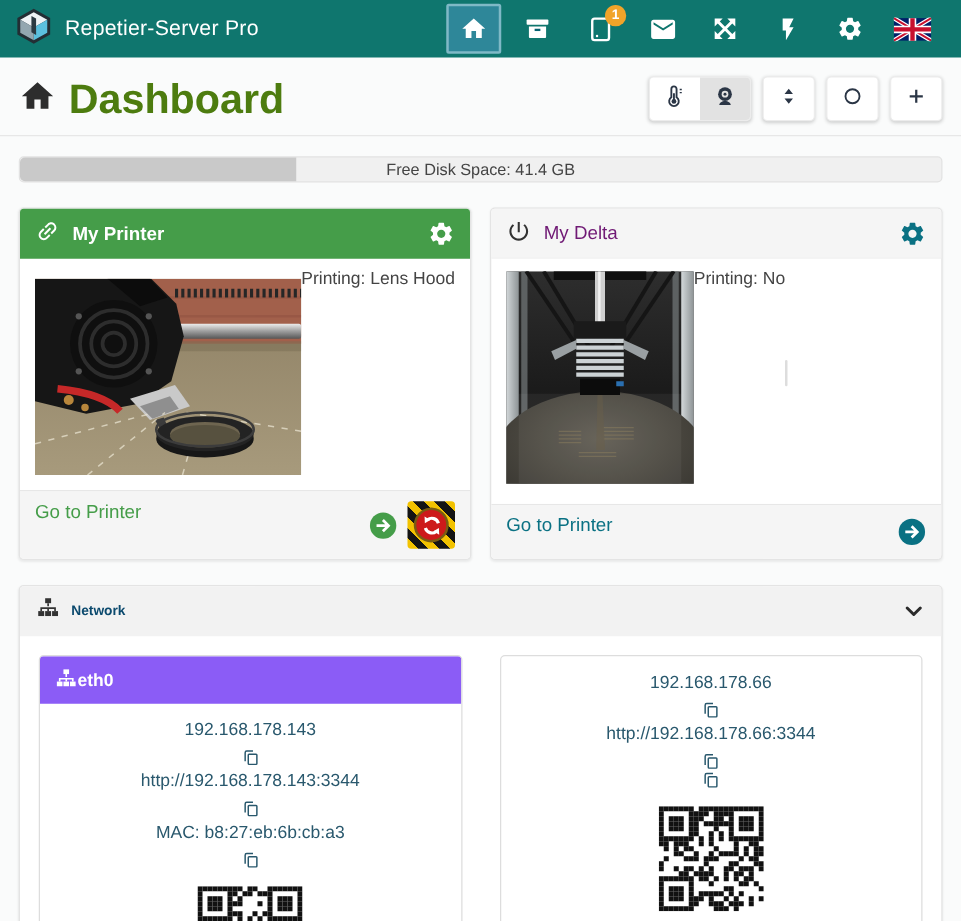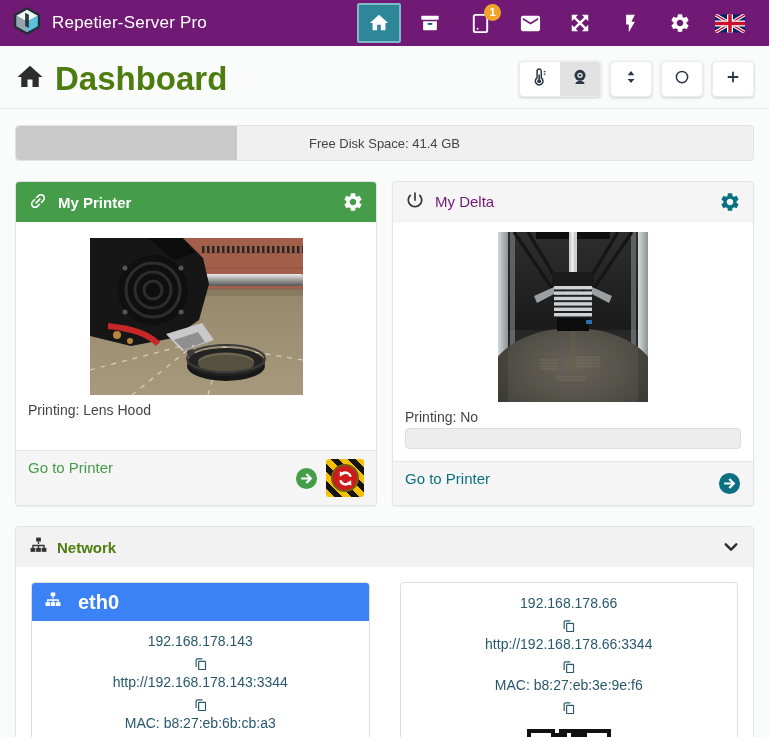--- a/index.html
+++ b/index.html
@@ -1,20 +1,20 @@
 <!DOCTYPE html>
 <html><head>
 <meta charset="utf-8">
 <style>
   * { margin:0; padding:0; box-sizing:border-box; }
   html,body { width:769px; height:737px; overflow:hidden; background:#fafbfb;
     font-family:"Liberation Sans", sans-serif; color:#333; }
 
   
-  .navbar { height:46px; background:#701a75; display:flex; align-items:center;
+  .navbar { height:46px; background:#0f766e; display:flex; align-items:center;
     padding:0 14px 0 12px; }
   .brand { display:flex; align-items:center; gap:10px; cursor:pointer; }
   .brand-title { color:#fff; font-size:17px; font-weight:500; letter-spacing:.2px; }
   .nav-icons { margin-left:auto; display:flex; align-items:center; height:100%; }
   .nav-item { width:50px; height:46px; display:flex; align-items:center; justify-content:center;
     position:relative; cursor:pointer; }
   .nav-item svg { display:block; }
   .nav-item.active { width:44px; height:40px; background:#2e8799; border:2px solid #7fb9c6;
     border-radius:2px; margin:0 4px; }
   .nav-badge { position:absolute; top:4px; right:4px; min-width:17px; height:17px;
@@ -28,37 +28,37 @@
   .toolbar { margin-left:auto; display:flex; gap:9px; align-items:center; }
   .tbtn, .tbtn-group { background:#fff; border:1px solid #ececec; border-radius:4px;
     box-shadow:0 1px 3px rgba(0,0,0,.18); height:36px; display:flex; align-items:center; }
   .tbtn { width:42px; justify-content:center; cursor:pointer; }
   .tbtn-group { overflow:hidden; }
   .tbtn-cell { width:40px; height:36px; display:flex; align-items:center; justify-content:center; cursor:pointer; }
   .tbtn-cell.active { background:#e2e2e2; }
   .divider { border-bottom:1px solid #e7e7e7; margin:0 0 0 0; }
 
   
-  .disk-wrap { margin:16px 15px 0 15px; position:relative; height:36px;
+  .disk-wrap { margin:16px 15px 0 15px; position:relative; height:21px;
     background:#f0f0f0; border:1px solid #e2e2e2; border-radius:4px; }
   .disk-fill { position:absolute; left:0; top:0; bottom:0; background:#c9c9c9;
     border-radius:4px 0 0 4px; }
   .disk-label { position:absolute; inset:0; display:flex; align-items:center;
     justify-content:center; font-size:13px; color:#444; }
 
   
   .cards-row { display:grid; grid-template-columns:1fr 1fr; gap:15px; padding:0 15px; margin-top:20px; }
   .card { background:#fff; border:1px solid #e4e4e4; border-radius:4px;
     box-shadow:0 1px 2px rgba(0,0,0,.07); display:flex; flex-direction:column; }
   .card-head { height:40px; display:flex; align-items:center; gap:10px; padding:0 12px;
     border-radius:3px 3px 0 0; font-size:15px; font-weight:bold; }
   .card-head.green { background:#459d49; color:#fff; }
   .card-head.plain { background:#f5f5f5; color:#701a75; border-bottom:1px solid #eee; }
   .head-gear { margin-left:auto; cursor:pointer; display:flex; }
-  .card-body { padding:0 12px 12px 12px; display:flex; flex-direction:column; }
+  .card-body { padding:0 12px 12px 12px; display:flex; flex-direction:row; }
   .webcam-wrap { display:flex; justify-content:center; cursor:pointer; }
   .webcam-wrap.p1 { padding-top:16px; }
   .webcam-wrap.p2 { padding-top:10px; }
   .status-line { font-size:14px; color:#444; margin-top:7px; }
   .prog-row { display:flex; align-items:center; gap:9px; margin-top:3px; }
   .progress { flex:1; position:relative; height:21px; background:#ededed;
     border:1px solid #ddd; border-radius:4px; }
   .prog-fill { position:absolute; left:0; top:0; bottom:0; background:#c6c6c6;
     border-radius:4px 0 0 4px; }
   .prog-label { position:absolute; inset:0; display:flex; align-items:center;
@@ -77,26 +77,26 @@
     background:repeating-linear-gradient(45deg,#f2c200 0 6px,#141414 6px 12px);
     display:flex; align-items:center; justify-content:center; }
   .estop-inner { width:28px; height:28px; border-radius:50%; background:#cd1a1a;
     border:2px solid #7a5c12; display:flex; align-items:center; justify-content:center; }
 
   
   .net-section { margin:20px 15px 0 15px; background:#fff; border:1px solid #e4e4e4;
     border-radius:4px; box-shadow:0 1px 2px rgba(0,0,0,.07); }
   .net-head { height:40px; background:#f2f2f2; border-radius:3px 3px 0 0;
     display:flex; align-items:center; gap:9px; padding:0 13px; cursor:pointer; }
-  .net-title { font-size:15px; font-weight:bold; color:#4d7c0f; }
+  .net-title { font-size:11px; font-weight:bold; color:#0c4a6e; }
   .net-chevron { margin-left:auto; display:flex; }
   .net-body { padding:15px; display:grid; grid-template-columns:1fr 1fr; gap:30px; }
   .iface-card { border:1px solid #ddd; border-radius:4px; overflow:hidden; }
-  .iface-head { height:38px; background:#3b82f6; color:#fff; display:flex;
-    align-items:center; gap:16px; padding:0 12px; font-size:20px; font-weight:bold; }
+  .iface-head { height:38px; background:#8b5cf6; color:#fff; display:flex;
+    align-items:center; gap:0; padding:0 12px; font-size:14px; font-weight:bold; }
   .iface-body { padding:10px 8px 0 8px; text-align:center; font-size:14px; color:#29586d; }
   .iface-row { display:flex; align-items:center; justify-content:center; gap:5px;
     line-height:21px;flex-direction:column; }
   .copy-btn { cursor:pointer; display:flex; }
   .qr-box { display:flex; justify-content:center; margin-top:13px; }
 </style>
 </head>
 <body>
 
 <div class="navbar">
@@ -760,21 +760,20 @@
         <div class="iface-row">
           <span>http://192.168.178.66:3344</span>
           <span class="copy-btn">
             <svg width="15" height="15" viewBox="0 0 24 24" fill="none" stroke="#29586d" stroke-width="1.9">
                 <rect x="9" y="7" width="11" height="13" rx="1"></rect>
                 <path d="M5 16V5a2 2 0 0 1 2-2h8"></path>
               </svg>
           </span>
         </div>
         <div class="iface-row">
-          <span>MAC: b8:27:eb:3e:9e:f6</span>
           <span class="copy-btn">
             <svg width="15" height="15" viewBox="0 0 24 24" fill="none" stroke="#29586d" stroke-width="1.9">
                 <rect x="9" y="7" width="11" height="13" rx="1"></rect>
                 <path d="M5 16V5a2 2 0 0 1 2-2h8"></path>
               </svg>
           </span>
         </div>
         <div class="qr-box">
             <svg width="84" height="84" viewBox="0 0 84 84" fill="#111">
               <rect x="0" y="0" width="4" height="4"></rect>

